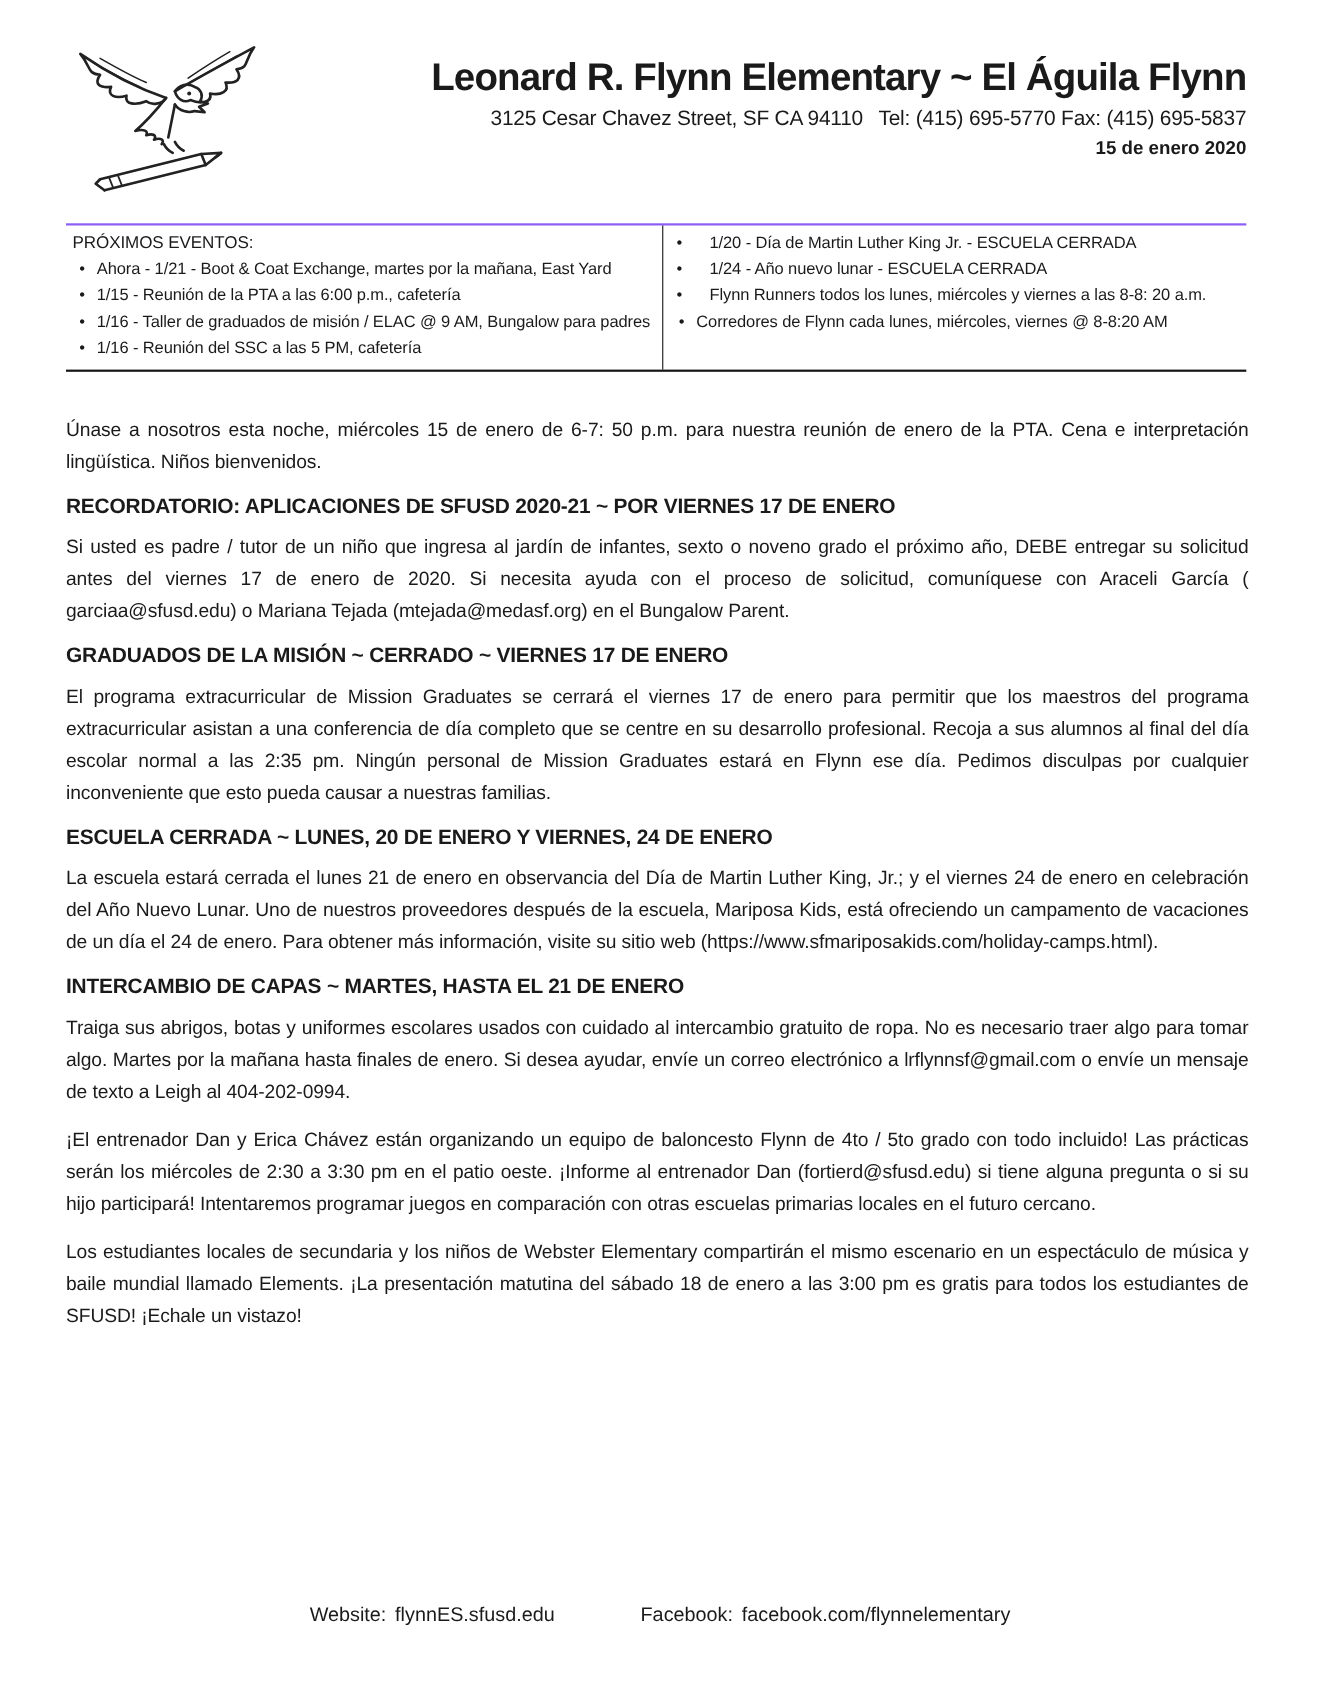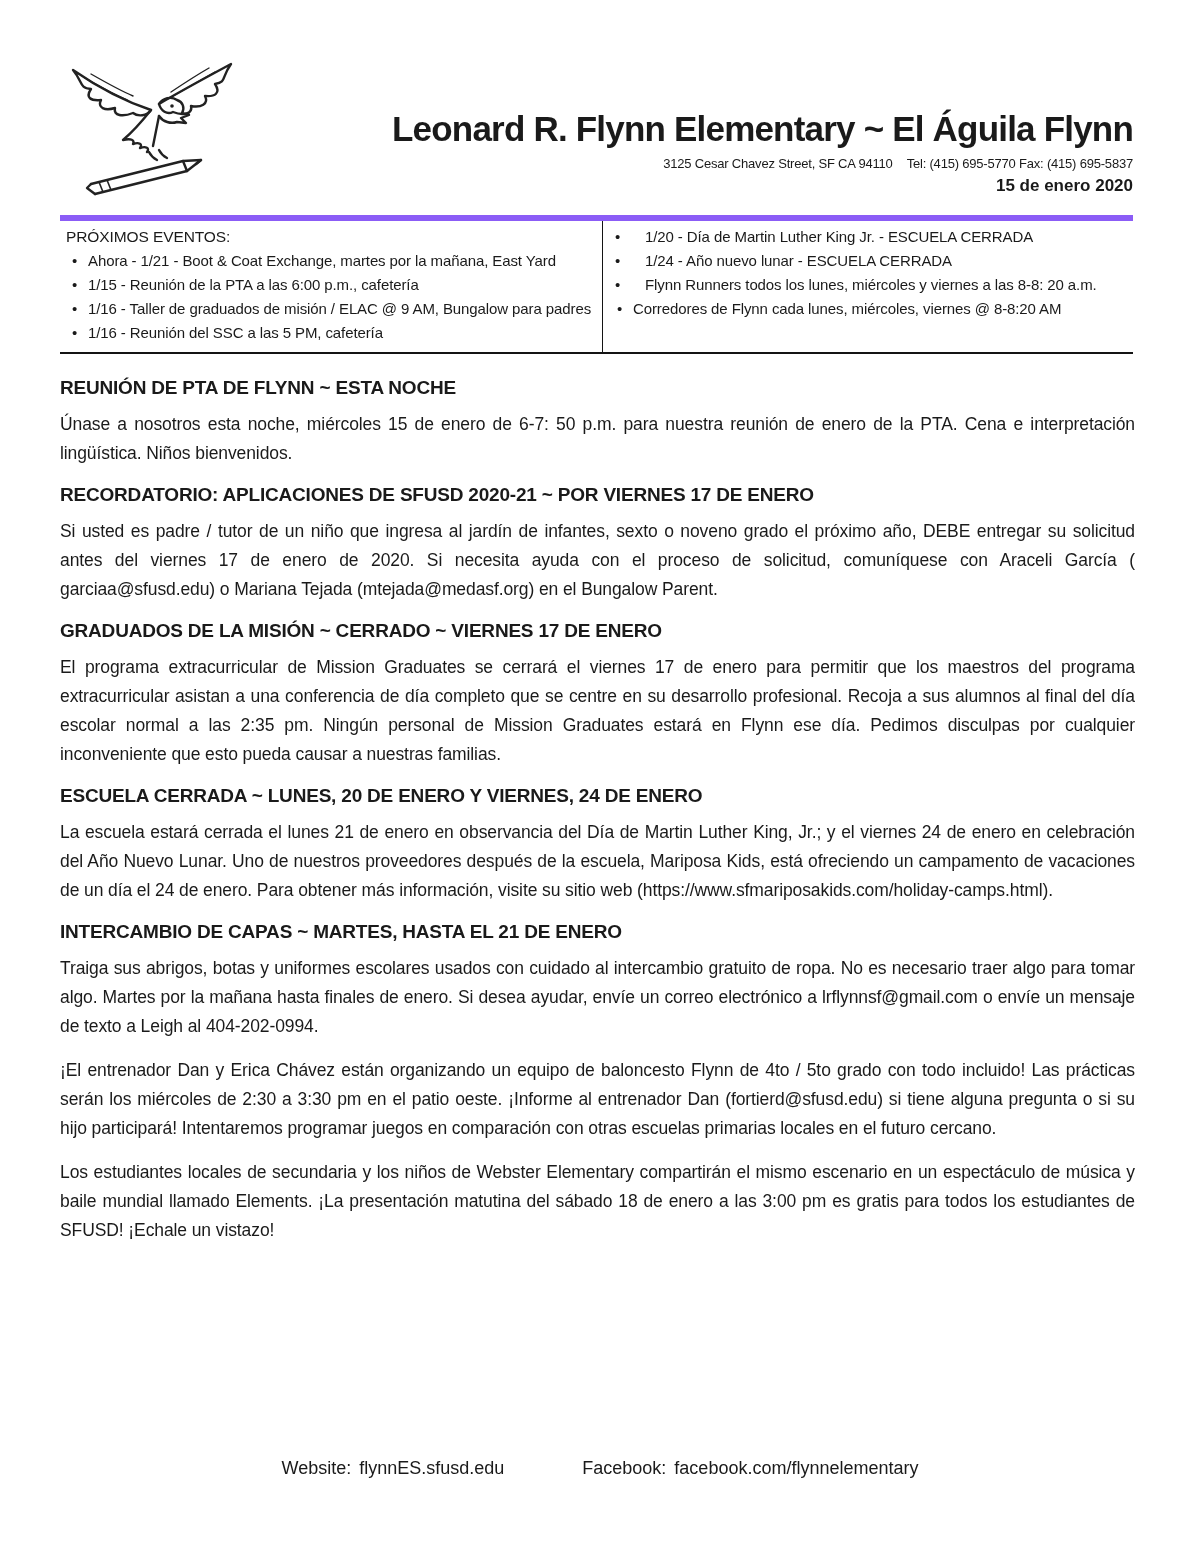--- a/index.html
+++ b/index.html
@@ -14,71 +14,70 @@
     position: relative;
     width: 1200px;
     height: 1553px;
     background: #ffffff;
     overflow: hidden;
   }
 
   
   .header {
     position: absolute;
-    top: 56px;
+    top: 35px;
     left: 55px;
     right: 67px;
     display: flex;
-    align-items: flex-end;
+    align-items: flex-start;
   }
   .logo {
     width: 190px;
     height: 140px;
     flex: none;
   }
   .logo svg { width: 100%; height: 100%; }
   .header-text {
     flex: 1;
     text-align: right;
     padding-top: 18px;
   }
   .school-name {
     font-size: 35px;
     font-weight: 700;
     letter-spacing: -0.8px;
     line-height: 1.05;
     white-space: nowrap;
   }
   .address-line {
-    font-size: 13px;
+    font-size: 19px;
     margin-top: 8px;
     letter-spacing: -0.2px;
   }
   .addr-gap { display: inline-block; width: 14px; }
   .director-line {
     font-size: 19px;
     margin-top: 6px;
   }
   .issue-date {
     font-size: 17px;
     font-weight: 700;
     margin-top: 5px;
   }
 
   
   .events-box {
     position: absolute;
     top: 203px;
     left: 60px;
     width: 1073px;
-    border-top: 6px solid #8b5cf6;
+    border-top: 2px solid #8b5cf6;
     border-bottom: 2px solid #141414;
     display: flex;
     align-items: stretch;
-    margin-top: 12px;
   }
   .events-col { font-size: 15px; line-height: 24px; letter-spacing: -0.1px; }
   .events-col.left {
     width: 542px;
     flex: none;
     padding: 4px 4px 7px 6px;
   }
   .events-col.right {
     flex: 1;
     border-left: 1.5px solid #141414;
@@ -210,21 +209,20 @@
       </div>
       <div class="event-item">
         <span class="bullet">•</span>
         <span class="event-text">Corredores de Flynn cada lunes, miércoles, viernes @ 8-8:20 AM</span>
       </div>
     </div>
   </div>
 
   <div class="content">
     <div class="section">
-      <div class="section-heading">REUNIÓN DE PTA DE FLYNN ~ ESTA NOCHE</div>
       <div class="section-body">Únase a nosotros esta noche, miércoles 15 de enero de 6-7: 50 p.m. para nuestra reunión de enero de la PTA. Cena e interpretación lingüística. Niños bienvenidos.</div>
     </div>
     <div class="section">
       <div class="section-heading">RECORDATORIO: APLICACIONES DE SFUSD 2020-21 ~ POR VIERNES 17 DE ENERO</div>
       <div class="section-body">Si usted es padre / tutor de un niño que ingresa al jardín de infantes, sexto o noveno grado el próximo año, DEBE entregar su solicitud antes del viernes 17 de enero de 2020. Si necesita ayuda con el proceso de solicitud, comuníquese con Araceli García ( garciaa@sfusd.edu) o Mariana Tejada (mtejada@medasf.org) en el Bungalow Parent.</div>
     </div>
     <div class="section">
       <div class="section-heading">GRADUADOS DE LA MISIÓN ~ CERRADO ~ VIERNES 17 DE ENERO</div>
       <div class="section-body">El programa extracurricular de Mission Graduates se cerrará el viernes 17 de enero para permitir que los maestros del programa extracurricular asistan a una conferencia de día completo que se centre en su desarrollo profesional. Recoja a sus alumnos al final del día escolar normal a las 2:35 pm. Ningún personal de Mission Graduates estará en Flynn ese día. Pedimos disculpas por cualquier inconveniente que esto pueda causar a nuestras familias.</div>
     </div>

